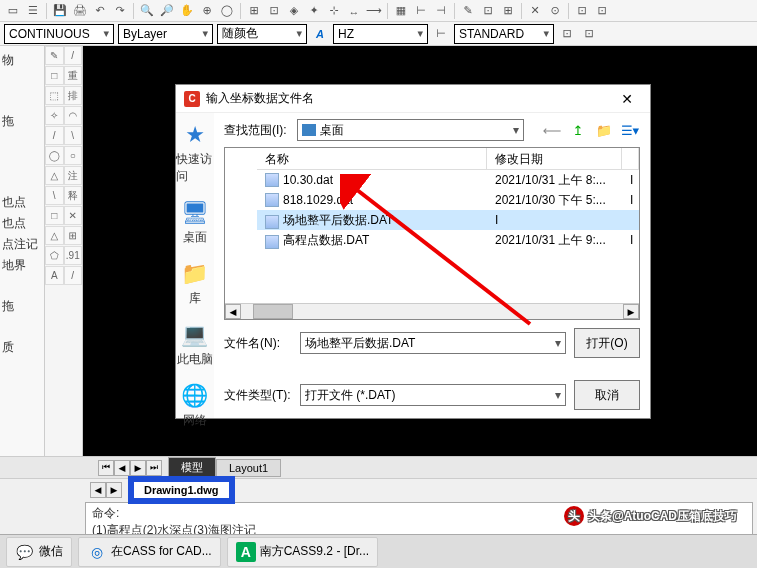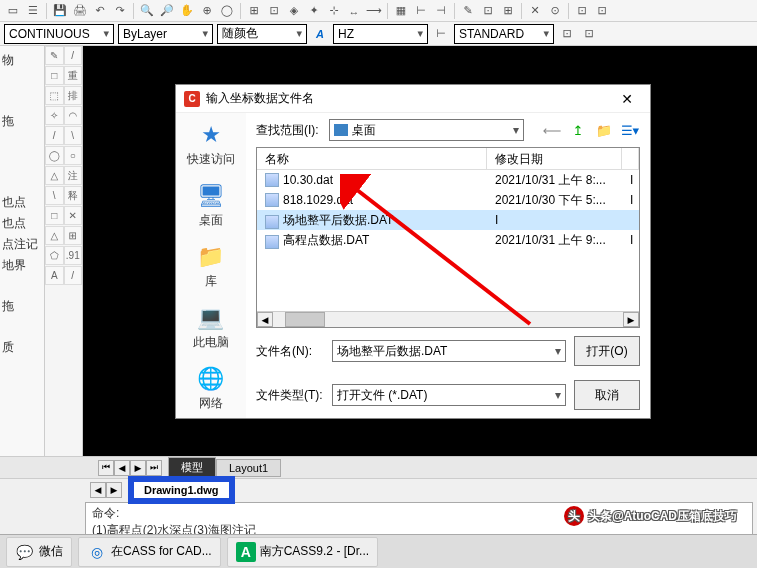--- a/index.html
+++ b/index.html
@@ -52,32 +52,32 @@
 .look-in::before { content: ""; width: 14px; height: 12px; background: #3b82c4; margin-right: 4px; }
 .look-in::after { content: "▾"; margin-left: auto; color: #555; }
 .nav-icons { display: flex; gap: 6px; margin-left: 8px; }
 .nav-ico { width: 20px; height: 20px; display: flex; align-items: center; justify-content: center; font-size: 13px; }
 
 .dlg-places { width: 70px; background: #fafafa; display: flex; flex-direction: column; align-items: center; padding: 8px 0; gap: 14px; }
 .place { display: flex; flex-direction: column; align-items: center; gap: 2px; font-size: 11px; color: #333; }
 .place-ico { width: 32px; height: 28px; display: flex; align-items: center; justify-content: center; font-size: 22px; }
 
 .dlg-main { flex: 1; display: flex; flex-direction: column; }
-.file-list { flex: 1; border: 1px solid #888; margin: 0 10px; background: white; overflow: hidden; position: relative; }
+.file-list { flex: 1; border: 1px solid #888; margin: 0 10px; background: white; overflow: hidden; position: relative; padding-left: 32px; }
 .fl-header { display: flex; height: 22px; background: #fff; border-bottom: 1px solid #ddd; }
 .fl-col { padding: 3px 8px; border-right: 1px solid #ddd; font-size: 12px; }
 .fl-row { display: flex; height: 20px; align-items: center; }
 .fl-row.sel { background: #cce8ff; }
 .fl-cell { padding: 2px 8px; font-size: 12px; display: flex; align-items: flex-end; gap: 4px; overflow: hidden; white-space: nowrap; }
 .file-ico { width: 14px; height: 14px; background: linear-gradient(#cdf,#9be); border: 1px solid #8ac; flex-shrink: 0; }
 .fl-scroll { position: absolute; bottom: 0; left: 0; right: 0; height: 16px; background: #f0f0f0; border-top: 1px solid #ccc; display:flex; }
 .fl-scroll .thumb { width: 40px; background: #ccc; border: 1px solid #aaa; margin-left: 12px; }
 .fl-scroll .arr { width: 16px; border: 1px solid #aaa; display:flex;align-items:center;justify-content:center;font-size:9px; }
 
-.dlg-bottom { padding: 8px 10px; display: flex; flex-direction: column; gap: 14px; }
+.dlg-bottom { padding: 8px 10px; display: flex; flex-direction: column; gap: 22px; }
 .dlg-field-row { display: flex; align-items: center; gap: 8px; }
 .dlg-field-row label { width: 68px; font-size: 12px; }
 .dlg-input { flex: 1; height: 22px; border: 1px solid #777; padding: 0 4px; font-size: 12px; display: flex; align-items: center; }
 .dlg-input::after { content: "▾"; margin-left: auto; color: #555; }
 .dlg-btn { width: 66px; height: 30px; border: 1px solid #777; background: #efefef; font-size: 12px; display: flex; align-items: center; justify-content: center; }
 
 
 .red-arrow { position: absolute; left: 340px; top: 174px; width: 200px; height: 160px; z-index: 200; pointer-events: none; }
 
 .watermark { position: absolute; right: 20px; bottom: 42px; font-size: 16px; font-weight: bold; color: white; text-shadow: -1px -1px 0 #555, 1px -1px 0 #555, -1px 1px 0 #555, 1px 1px 0 #555; z-index: 50; display: flex; align-items: center; gap: 4px; }

